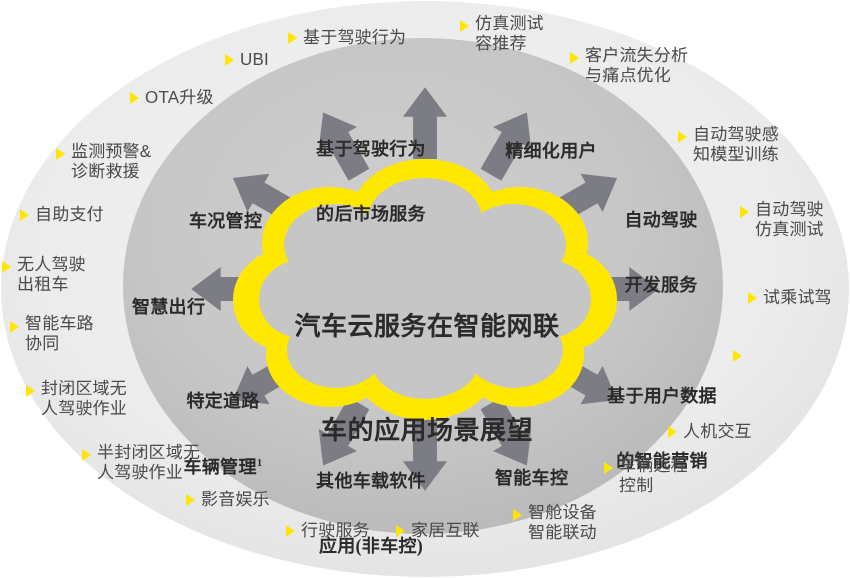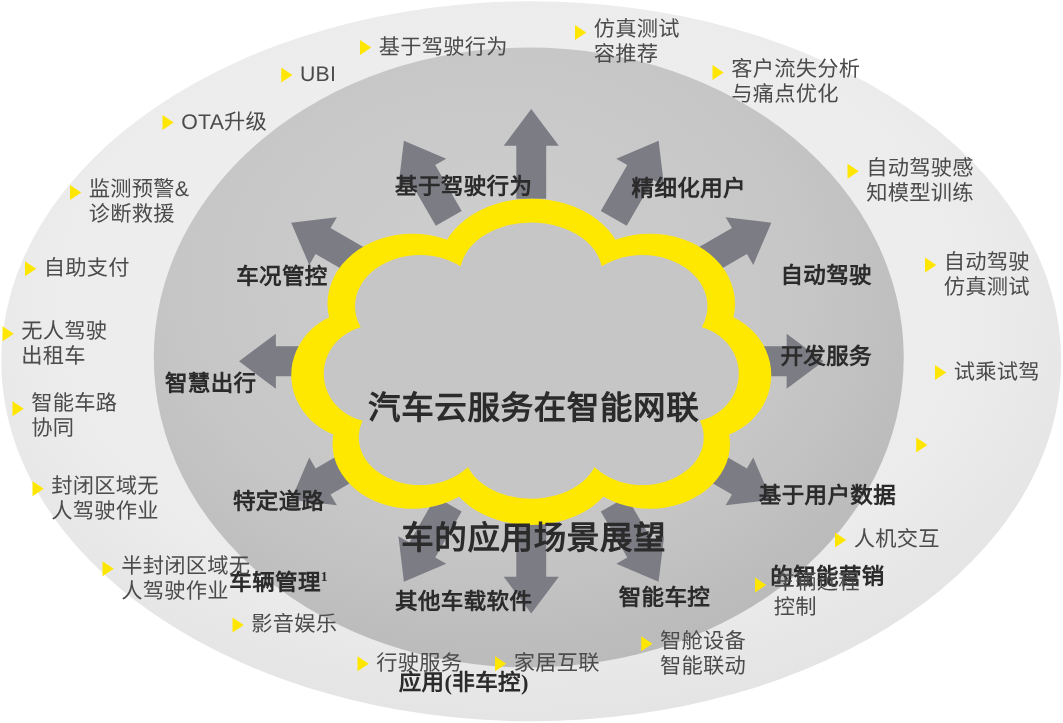--- a/index.html
+++ b/index.html
@@ -182,20 +182,21 @@
     </g>
   </svg>
 
   <div id="cloud-text">
     <div>汽车云服务在智能网联</div>
     <div>车的应用场景展望</div>
   </div>
 
   <div class="inner center-al" style="left:289px; top:96px; width:164px;">
     <div>基于驾驶行为</div>
+    <div>的后市场服务</div>
   </div>
 
   <div class="inner center-al" style="left:481px; top:98px; width:140px;">
     <div>精细化用户</div>
   </div>
 
   <div class="inner" style="left:189px; top:168px;">
     <div>车况管控</div>
   </div>
 

